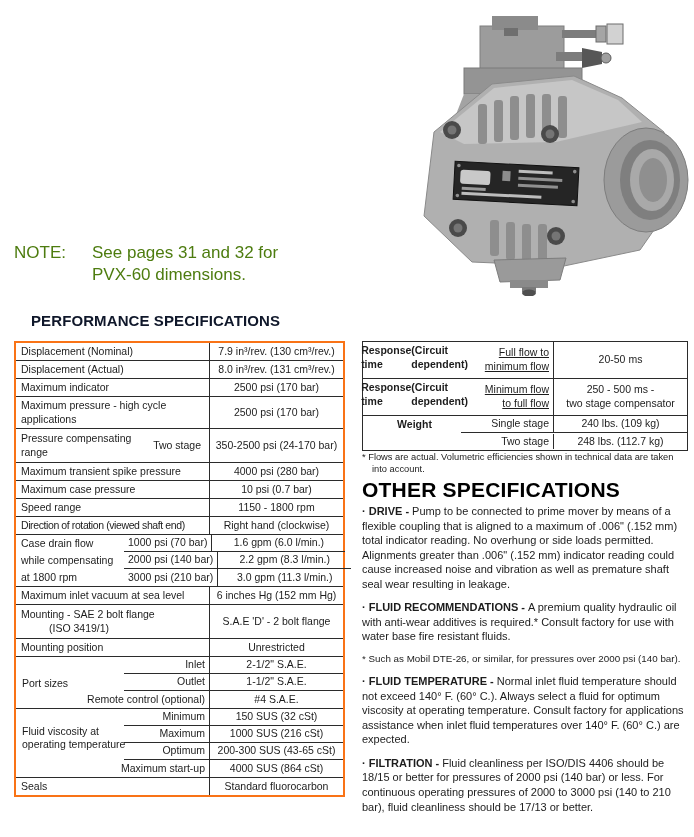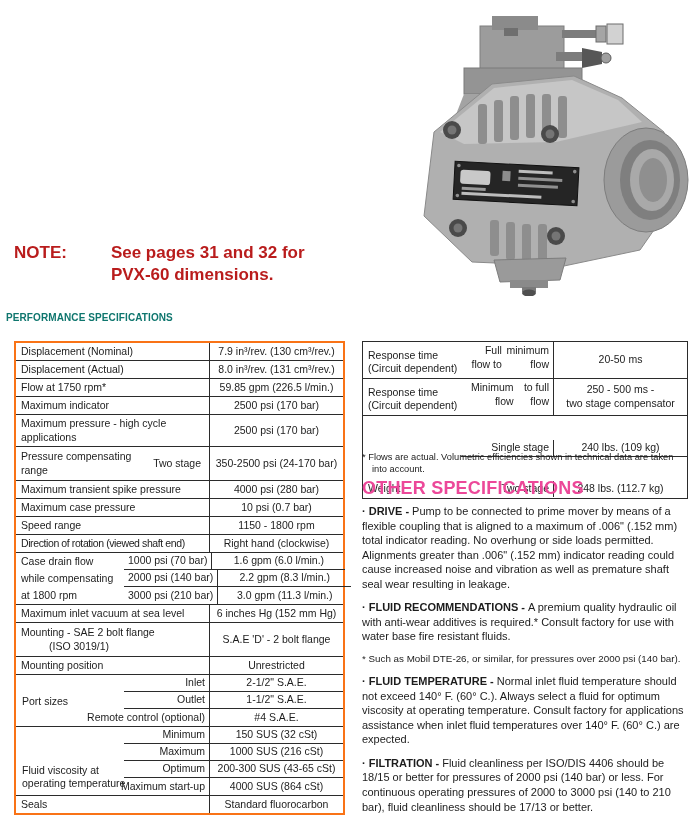--- a/index.html
+++ b/index.html
@@ -3,29 +3,29 @@
 <meta charset="utf-8">
 <style>
   html,body{margin:0;padding:0;background:#ffffff;}
   .page{position:relative;width:694px;height:837px;background:#ffffff;
         font-family:"Liberation Sans","DejaVu Sans",sans-serif;color:#1c1c1c;overflow:hidden;}
 
   
   .pump{position:absolute;left:406px;top:4px;width:284px;height:292px;}
 
   
-  .note{position:absolute;left:14px;top:242px;display:flex;gap:44px;
-        font-weight:bold;font-size:17px;line-height:1.3;color:#b91c1c;}
+  .note{position:absolute;left:14px;top:242px;display:flex;gap:26px;
+        font-weight:normal;font-size:17px;line-height:1.3;color:#4d7c0f;}
   .note-text div{white-space:nowrap;}
 
   
-  .perf-head{position:absolute;left:6px;top:312px;font-weight:bold;font-size:10px;
-             letter-spacing:0.1px;color:#0f766e;}
-  .other-head{position:absolute;left:362px;top:478px;font-weight:bold;font-size:18px;
-              letter-spacing:0.2px;color:#ec4899;}
+  .perf-head{position:absolute;left:31px;top:312px;font-weight:bold;font-size:15px;
+             letter-spacing:0.1px;color:#0f172a;}
+  .other-head{position:absolute;left:362px;top:478px;font-weight:bold;font-size:21px;
+              letter-spacing:0.2px;color:#000000;}
 
   
   .spec-table{position:absolute;left:14px;top:341px;width:327px;
               border:2px solid #f97316;font-size:10.5px;line-height:1.25;}
   .row{display:flex;align-items:stretch;border-top:1px solid #2b2b2b;min-height:17px;}
   .row:first-child{border-top:none;}
   .lcell{flex:1;display:flex;align-items:center;padding:1px 5px;}
   .lcell.split{justify-content:space-between;}
   .lwrap{max-width:122px;}
   .vcell{width:134px;flex:0 0 auto;border-left:1px solid #2b2b2b;display:flex;
@@ -44,30 +44,30 @@
   .gsub{flex:1;display:flex;align-items:center;justify-content:flex-end;
         text-align:right;padding:1px 4px;white-space:nowrap;}
   .ul{border-bottom:1px solid #2b2b2b;}
   .gabs{position:absolute;left:6px;z-index:2;}
 
   
   .resp-table{position:absolute;left:362px;top:341px;width:324px;
               border:1px solid #2b2b2b;font-size:10.5px;line-height:1.3;}
   .rrow{display:flex;align-items:stretch;border-top:1px solid #2b2b2b;}
   .rrow:first-child{border-top:none;}
-  .rlabel{width:98px;flex:0 0 auto;display:flex;flex-direction:column;
-          justify-content:flex-end;padding:2px 0 2px 5px;box-sizing:border-box;}
-  .rsub{flex:1;display:flex;justify-content:center;
-        text-align:right;padding:2px 4px;}
+  .rlabel{width:98px;flex:0 0 auto;display:flex;flex-direction:row;
+          justify-content:center;padding:2px 0 2px 5px;box-sizing:border-box;font-weight:bold;}
+  .rsub{flex:1;display:flex;flex-direction:column;justify-content:center;
+        text-align:right;padding:2px 4px;text-decoration:underline;}
   .rval{width:134px;flex:0 0 auto;border-left:1px solid #2b2b2b;display:flex;
         flex-direction:column;align-items:center;justify-content:center;
         text-align:center;padding:1px 3px;box-sizing:border-box;}
   .rh36{min-height:36px;}
   .winner{flex:1;display:flex;flex-direction:column;}
-  .wsub{display:flex;align-items:flex-start;min-height:17px;flex:1;margin-top:24px;}
+  .wsub{display:flex;align-items:center;min-height:17px;flex:1;}
 
   
   .flows-note{position:absolute;left:362px;top:451px;width:328px;font-size:9.3px;
               line-height:1.3;padding-left:10px;text-indent:-10px;box-sizing:border-box;}
   .other-body{position:absolute;left:362px;top:504px;width:330px;font-size:11px;
               line-height:1.32;}
   .other-body p{margin:0 0 9px 0;}
   .lead{font-weight:bold;margin-right:3px;text-align:center;}
   .fluid-note{font-size:9.8px;line-height:1.3;margin:0 0 9px 0 !important;
               padding-left:8px;text-indent:-8px;}
@@ -160,24 +160,20 @@
   <div class="spec-table">
     <div class="row">
       <div class="lcell">Displacement (Nominal)</div>
       <div class="vcell">7.9 in³/rev. (130 cm³/rev.)</div>
     </div>
     <div class="row">
       <div class="lcell">Displacement (Actual)</div>
       <div class="vcell">8.0 in³/rev. (131 cm³/rev.)</div>
     </div>
     <div class="row">
-      <div class="lcell">Flow at 1750 rpm*</div>
-      <div class="vcell">59.85 gpm (226.5 l/min.)</div>
-    </div>
-    <div class="row">
       <div class="lcell">Maximum indicator</div>
       <div class="vcell">2500 psi (170 bar)</div>
     </div>
     <div class="row h2">
       <div class="lcell">
           <span class="lwrap" style="max-width:185px">Maximum pressure - high cycle applications</span>
         </div>
       <div class="vcell">2500 psi (170 bar)</div>
     </div>
     <div class="row h2b">
@@ -223,21 +219,21 @@
     </div>
 
     <div class="row">
       <div class="lcell">Maximum inlet vacuum at sea level</div>
       <div class="vcell">6 inches Hg (152 mm Hg)</div>
     </div>
     <div class="row h2b">
       <div class="lcell">
         <div>
           <div>Mounting - SAE 2 bolt flange</div>
-          <div class="ind">(ISO 3019/1)</div>
+          <div class="ind">(ISO 3419/1)</div>
         </div>
       </div>
       <div class="vcell">S.A.E 'D' - 2 bolt flange</div>
     </div>
     <div class="row">
       <div class="lcell">Mounting position</div>
       <div class="vcell">Unrestricted</div>
     </div>
 
     <div class="grouprow">
@@ -253,21 +249,21 @@
         <div class="vcell ul">1-1/2" S.A.E.</div>
       </div>
       <div class="sub-row">
         <div class="sp30"></div>
         <div class="gsub">Remote control (optional)</div>
         <div class="vcell">#4 S.A.E.</div>
       </div>
     </div>
 
     <div class="grouprow">
-      <div class="gabs" style="top:37px">
+      <div class="gabs" style="top:16px">
         <div>Fluid viscosity at</div>
         <div>operating temperature</div>
       </div>
       <div class="sub-row">
         <div class="sp108"></div>
         <div class="gsub ul">Minimum</div>
         <div class="vcell ul">150 SUS (32 cSt)</div>
       </div>
       <div class="sub-row">
         <div class="sp108"></div>

